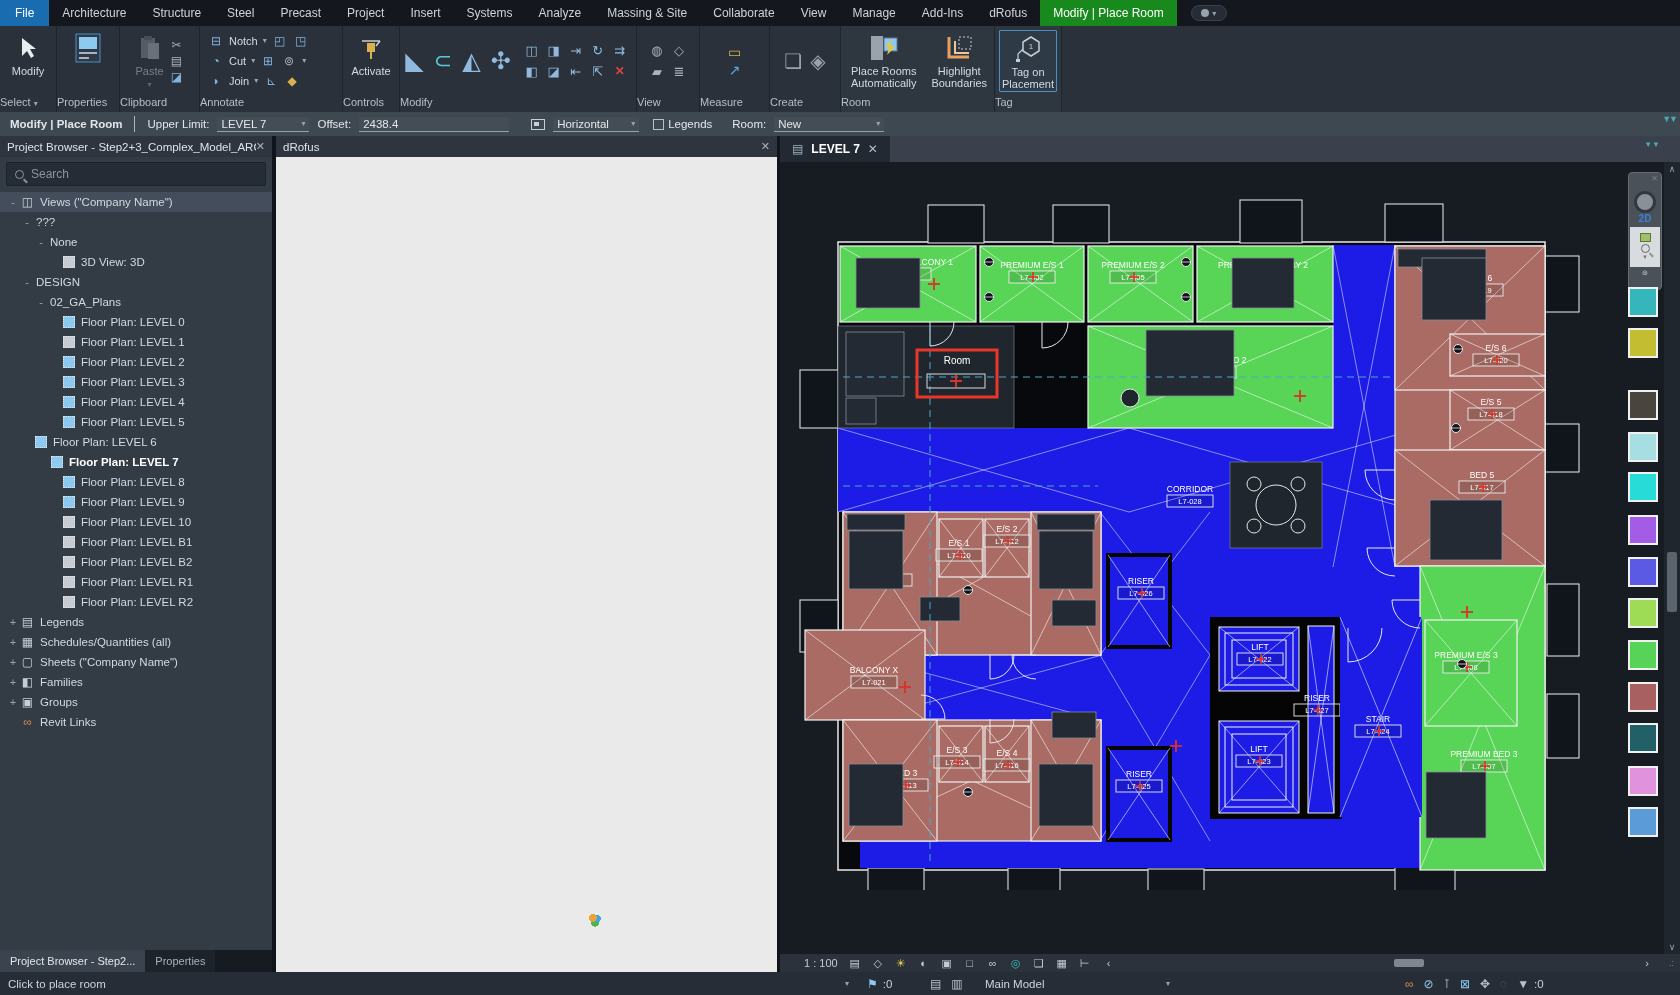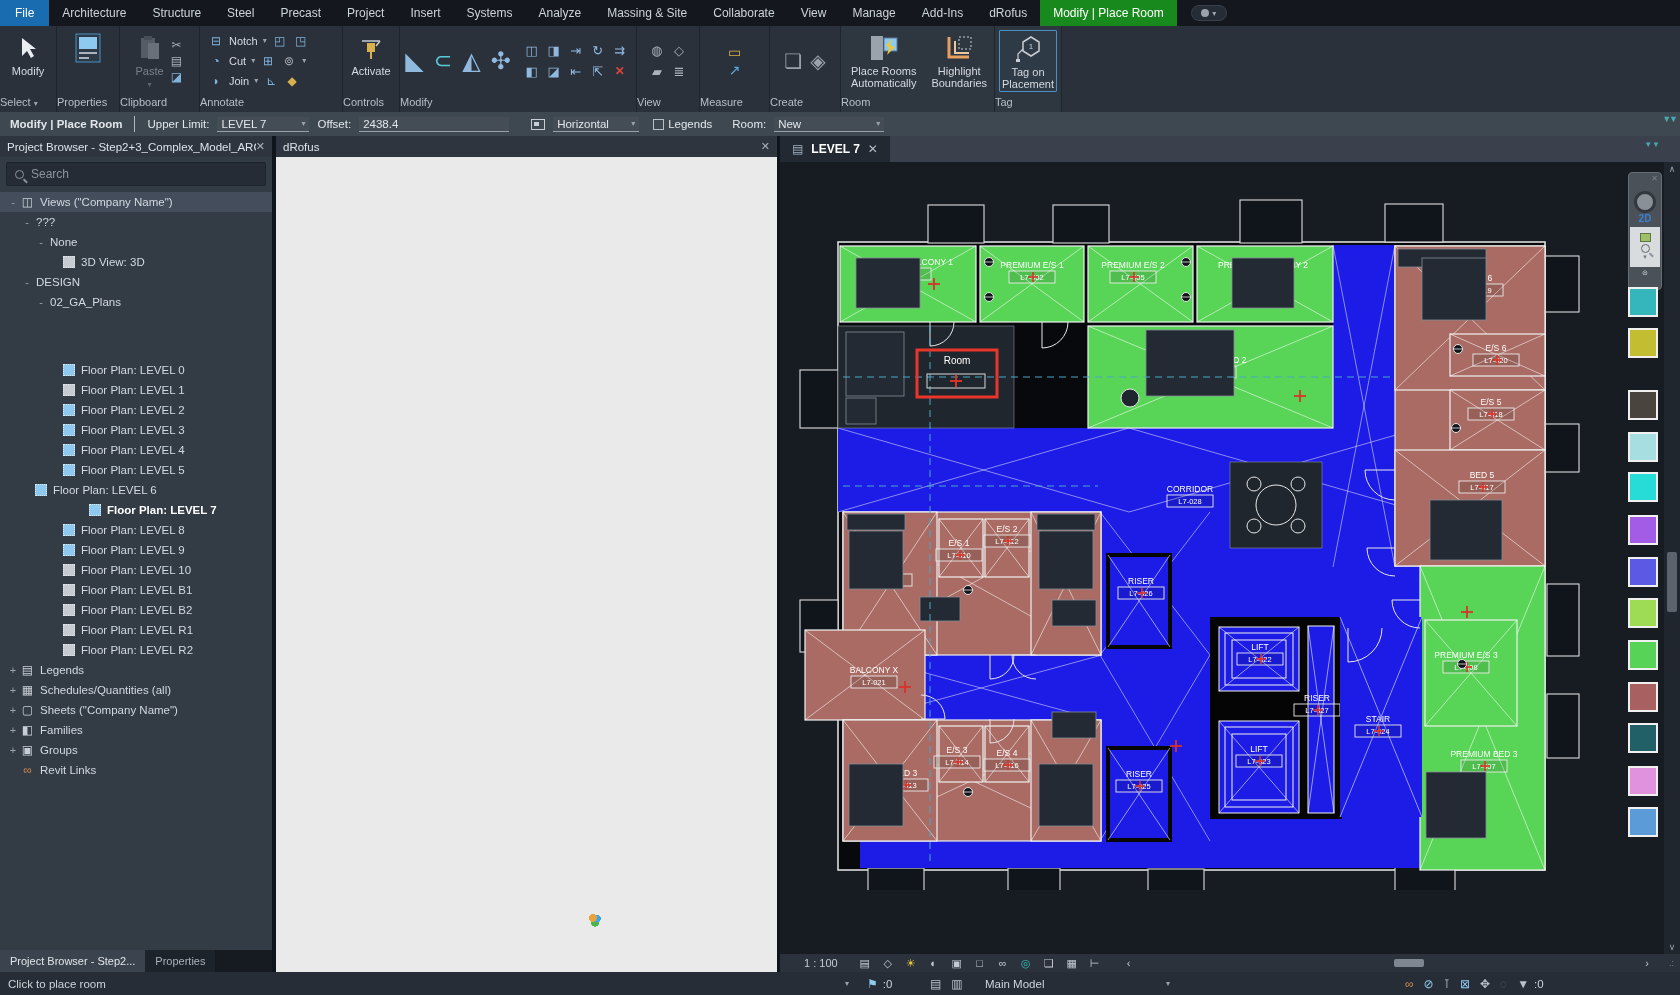--- a/index.html
+++ b/index.html
@@ -62,21 +62,21 @@
   .drofus .msg{position:absolute;top:46%;width:100%;text-align:center;color:#3a3a3a;font-size:12px;}
   .flowericon{position:absolute;left:312px;top:756px;width:14px;height:14px;border-radius:50%;
     background:radial-gradient(circle at 35% 35%, #e8a33d 0 30%, transparent 31%),radial-gradient(circle at 65% 40%, #3da5e8 0 30%, transparent 31%),radial-gradient(circle at 50% 70%, #4ab54a 0 32%, transparent 33%);}
   
   .canvas{position:absolute;left:780px;top:136px;right:0;bottom:23px;background:#171c23;display:flex;flex-direction:column;}
   .doctabs{height:26px;background:#3a414c;display:flex;align-items:stretch;position:relative;}
   .doctab{background:#232932;display:flex;align-items:center;gap:8px;padding:0 12px;color:#fff;font-weight:bold;font-size:12px;}
   .doctab .dicon{color:#9fb0bd;font-size:12px;font-weight:normal;}
   .doctab .x{color:#b6bec7;font-weight:normal;}
   .drawing{flex:1;position:relative;background:#171c23;overflow:hidden;}
-  .viewbar{height:18px;background:#2b323c;display:flex;align-items:center;color:#c3cad2;font-size:11px;gap:20px;padding-left:24px;position:relative;}
+  .viewbar{height:18px;background:#2b323c;display:flex;align-items:center;color:#c3cad2;font-size:11px;gap:10px;padding-left:24px;position:relative;}
   .vicon{font-size:11px;color:#c3cad2;width:14px;text-align:center;}
   .hthumb{position:absolute;left:614px;top:5px;width:30px;height:8px;background:#7e8791;border-radius:2px;}
   .vsb{position:absolute;right:0;top:26px;width:16px;bottom:18px;background:#20262e;display:flex;flex-direction:column;align-items:center;justify-content:space-between;color:#9aa0a8;font-size:9px;padding:2px 0;}
   .vthumb{position:absolute;top:390px;left:3px;width:10px;height:60px;background:#5b636d;border-radius:2px;}
   .navbar{position:absolute;left:848px;top:10px;width:34px;height:118px;background:#4b5158;border:1px solid #666c73;border-radius:4px;display:flex;flex-direction:column;align-items:center;color:#c9ced4;}
   .navwheel{width:22px;height:22px;border-radius:50%;border:3px solid #33383e;background:#8a9097;margin-top:8px;}
   .nav2d{color:#3d7fd4;font-size:10px;font-weight:bold;}
   .navzoom{width:30px;height:40px;background:#d9dcde;margin-top:3px;display:flex;flex-direction:column;align-items:center;justify-content:center;color:#555;}
   .zoombox{width:11px;height:9px;background:#9fbf6a;border:1px solid #5a7a3a;}
   .swatch{position:absolute;left:848px;width:30px;height:30px;border:2px solid #f0f0f0;}
@@ -372,21 +372,21 @@
       <div class="trow" style="padding-left: 22px;">
         <span class="tglyph">-</span>
         <span style="width: 4px;"></span>
         <span>DESIGN</span>
       </div>
       <div class="trow" style="padding-left: 36px;">
         <span class="tglyph">-</span>
         <span style="width: 4px;"></span>
         <span>02_GA_Plans</span>
       </div>
-      <div class="trow" style="padding-left: 50px; margin-top: 48px;">
+      <div class="trow" style="padding-left: 50px;">
         <span class="tglyph"> </span>
         <span class="sq blue"></span>
         <span>Floor Plan: LEVEL 0</span>
       </div>
       <div class="trow" style="padding-left: 50px;">
         <span class="tglyph"> </span>
         <span class="sq gray"></span>
         <span>Floor Plan: LEVEL 1</span>
       </div>
       <div class="trow" style="padding-left: 50px;">
@@ -407,21 +407,21 @@
       <div class="trow" style="padding-left: 50px;">
         <span class="tglyph"> </span>
         <span class="sq blue"></span>
         <span>Floor Plan: LEVEL 5</span>
       </div>
       <div class="trow" style="padding-left: 22px;">
         <span class="tglyph"> </span>
         <span class="sq blue"></span>
         <span>Floor Plan: LEVEL 6</span>
       </div>
-      <div class="trow bold" style="padding-left: 38px; margin-left: 38px;">
+      <div class="trow bold" style="padding-left: 38px;">
         <span class="tglyph"> </span>
         <span class="sq blue"></span>
         <span>Floor Plan: LEVEL 7</span>
       </div>
       <div class="trow" style="padding-left: 50px;">
         <span class="tglyph"> </span>
         <span class="sq blue"></span>
         <span>Floor Plan: LEVEL 8</span>
       </div>
       <div class="trow" style="padding-left: 50px;">

